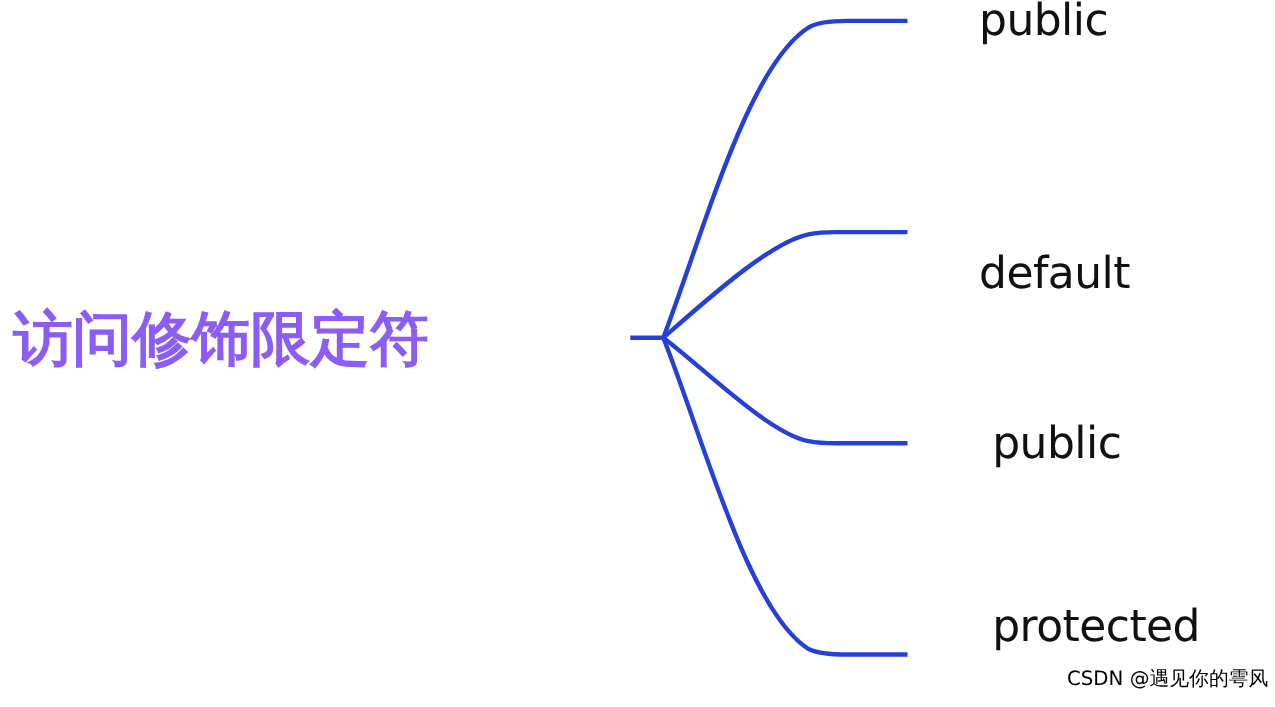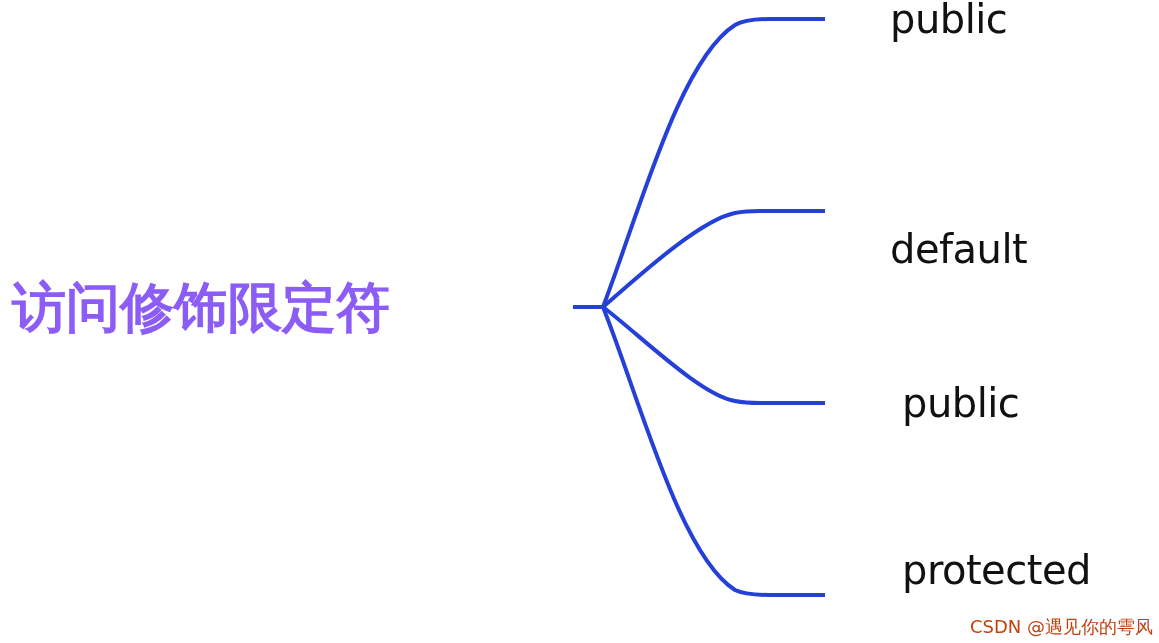--- a/index.html
+++ b/index.html
@@ -10,22 +10,22 @@
       font-size: 54px; line-height: 76px; color: #8b5cf6; letter-spacing: 0px;
       white-space: nowrap;
     }
     svg.links { position: absolute; left: 0; top: 0; }
     .leaf {
       position: absolute; font-family: "DejaVu Sans", sans-serif;
       font-size: 40px; line-height: 44px; color: #111111; white-space: nowrap;
       font-weight: 500; letter-spacing: -0.5px;
     }
     .watermark {
-      position: absolute; right: 6px; bottom: 4px;
-      font-family: "DejaVu Sans", sans-serif; font-size: 18px; color: #c2410c;
+      position: absolute; right: 6px; bottom: 14px;
+      font-family: "DejaVu Sans", sans-serif; font-size: 18px; color: #000000;
       white-space: nowrap;
     }
   </style>
 </head>
 <body>
 
 <div class="root-title">访问修饰限定符</div>
 
 <svg class="links" width="1159" height="643" viewBox="0 0 1159 643">
   <g fill="none" stroke="#2540d8" stroke-width="4" stroke-linecap="butt">

